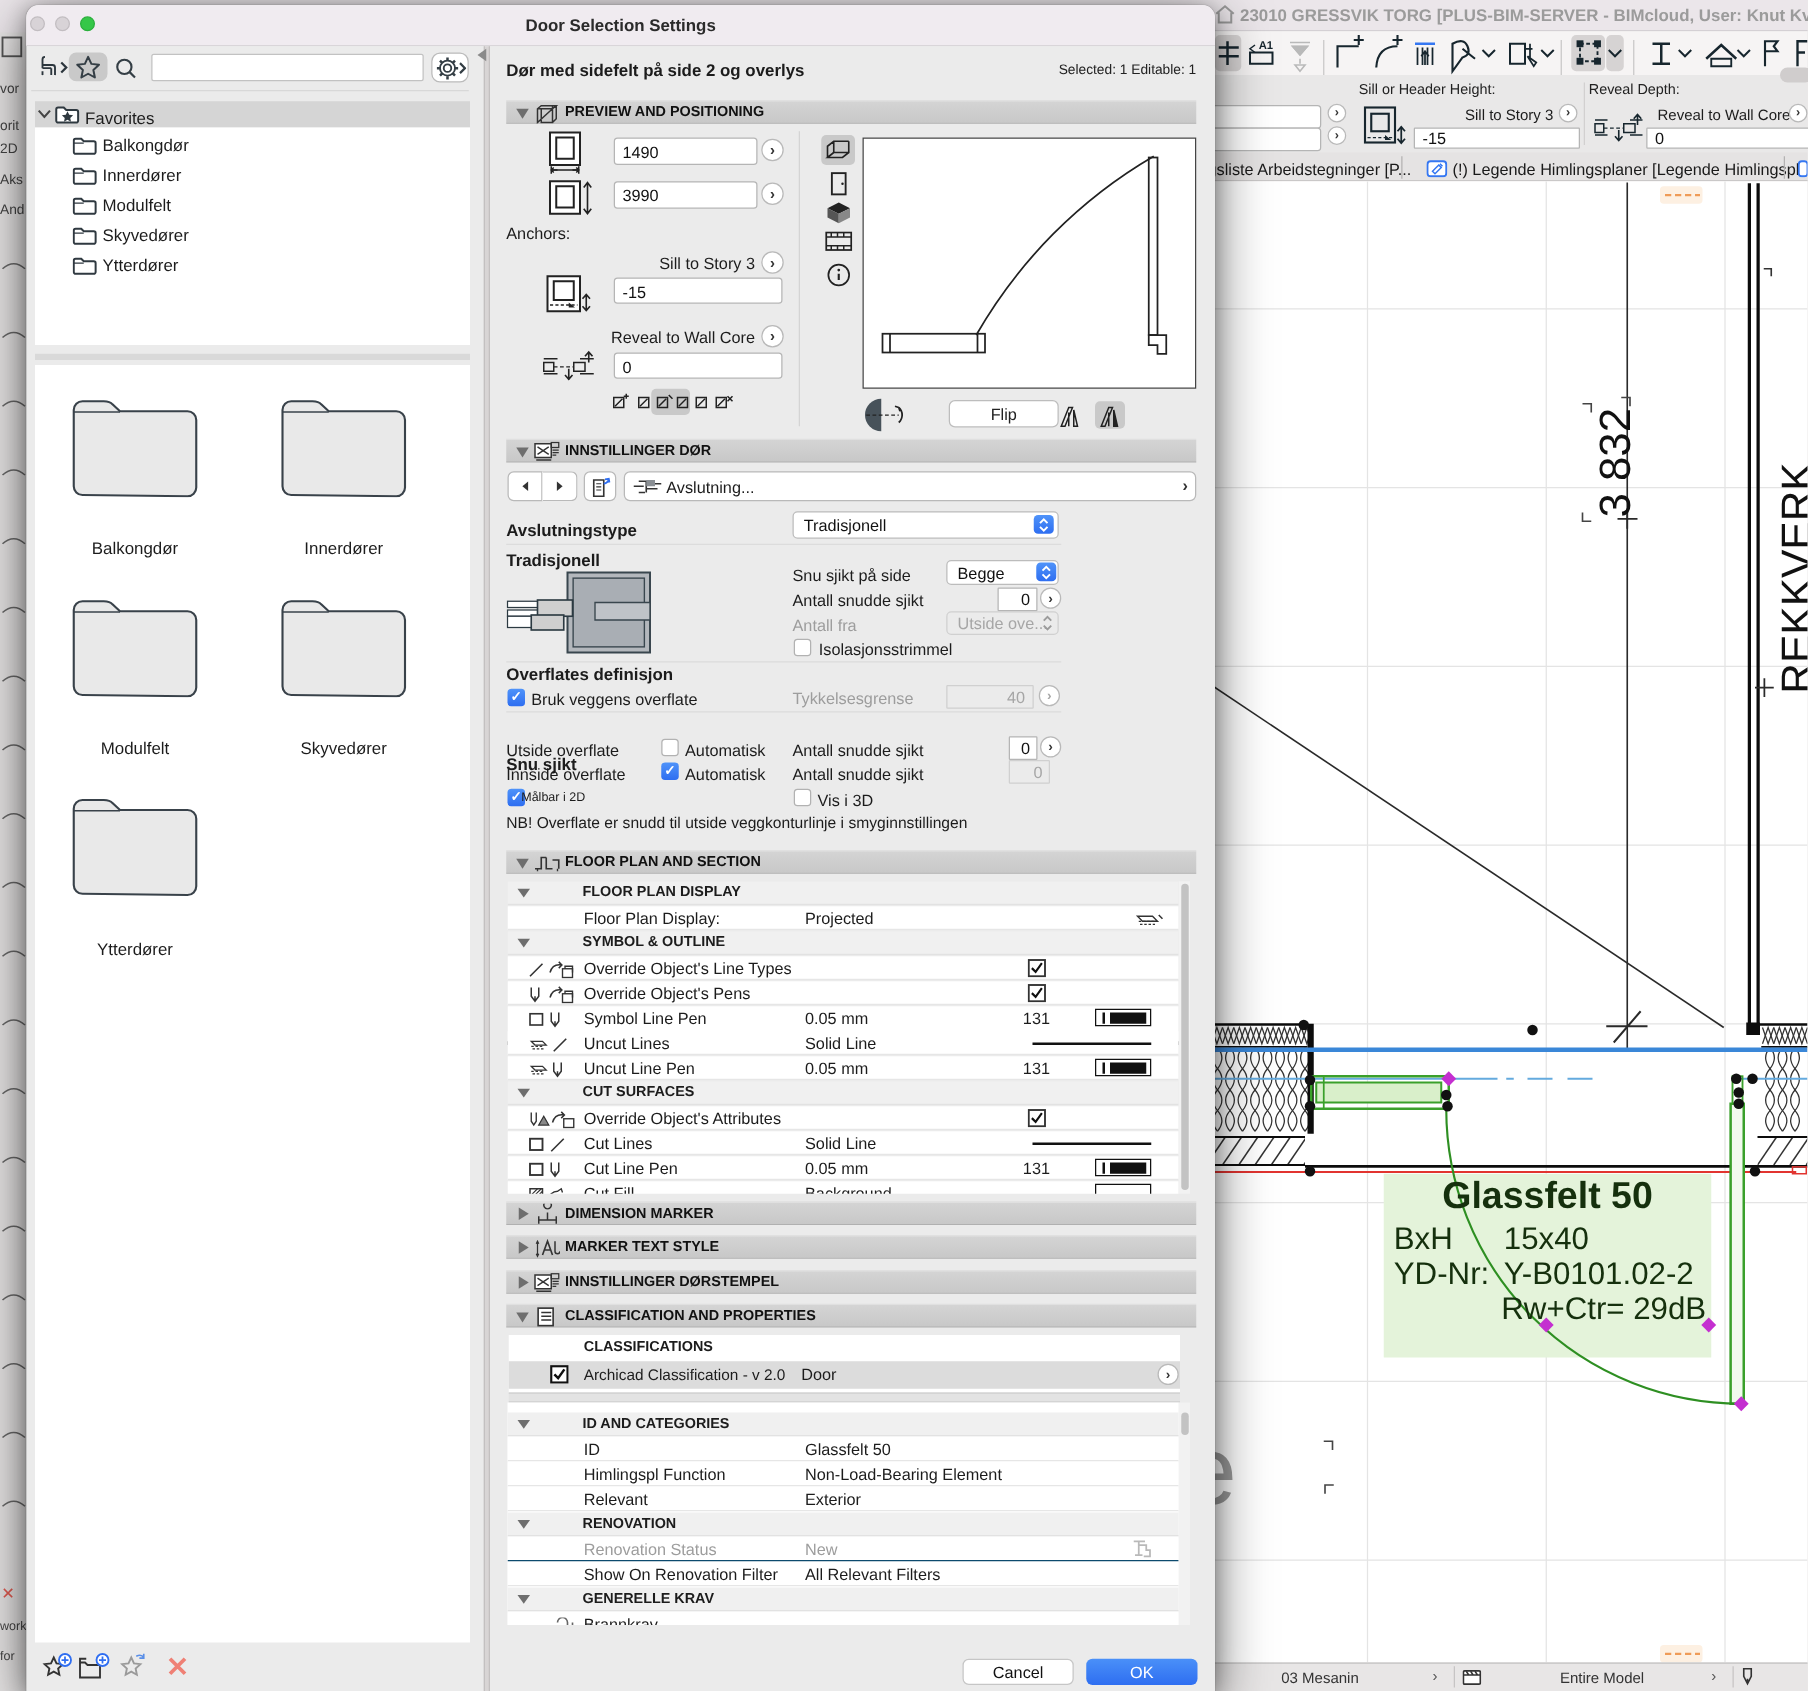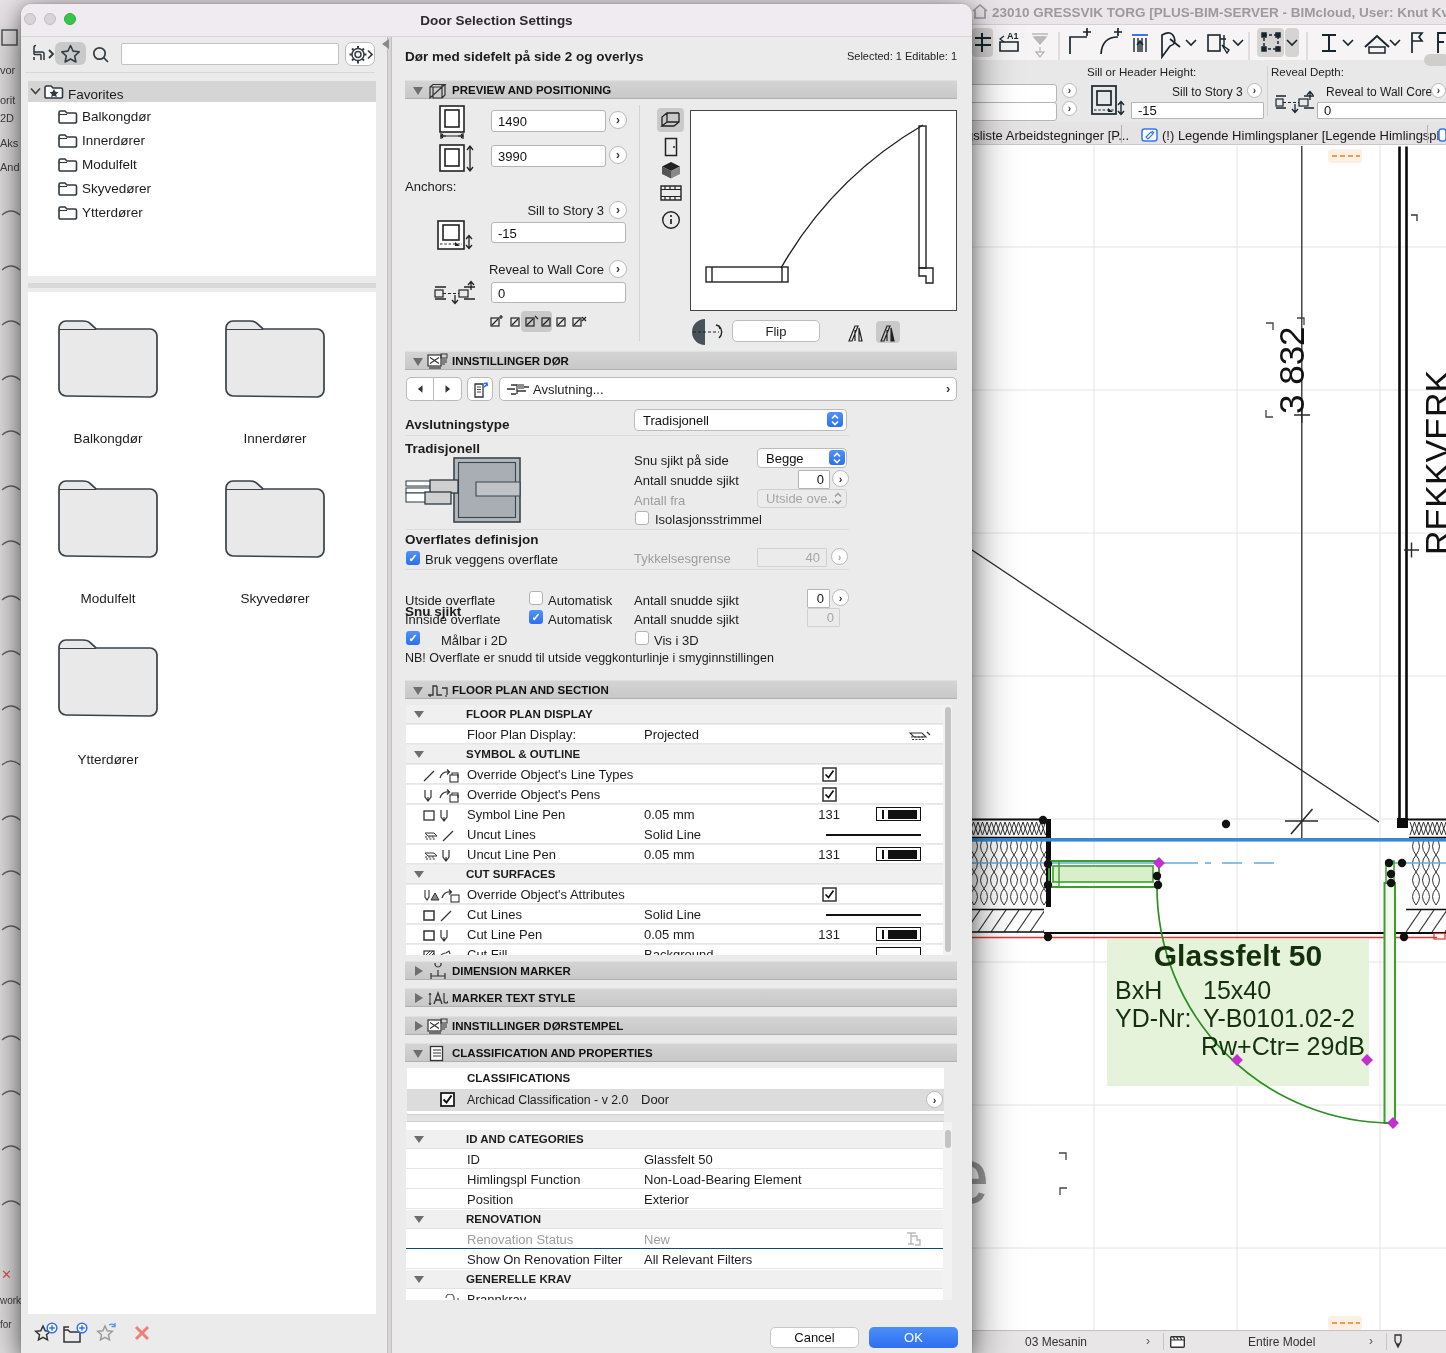--- a/index.html
+++ b/index.html
@@ -565,21 +565,21 @@
 <path d="M91,158 A390,390 0 0 1 233,15"></path>
 <rect x="229" y="16" width="7" height="142"></rect>
 <path d="M229,158 h14 v15 h-7 v-7 h-7 z"></path>
 </g>
       </svg>
 <svg class="a" style="left:670px;top:312px" width="38" height="32" viewBox="0 0 38 32">
 <path d="M14,3 a13,13 0 0 0 0,26 z" fill="#47525a"></path>
 <path d="M2,16 h26" stroke="#222" stroke-width="1" stroke-dasharray="3 2"></path>
 <path d="M28,10 a8,8 0 0 1 0,12 m0,-12 l-3,-1 m3,1 l1,3" fill="none" stroke="#222" stroke-width="1.4"></path>
 </svg>
-<div class="a" style="left:711px;top:316px;width:88px;height:22px;background:#fff;border:1px solid #bdbdbd;border-radius:5px;text-align:center;font-size:13px;line-height:21px;color:#222">Flip</div>
+<div class="a" style="left:738px;top:316px;width:88px;height:22px;background:#fff;border:1px solid #bdbdbd;border-radius:5px;text-align:center;font-size:13px;line-height:21px;color:#222">Flip</div>
 <svg class="a" style="left:826px;top:320px" width="19" height="18" viewBox="0 0 19 18">
         <path d="M2,17 L8,2 l3,0 L5,17 z M8,17 V6 M12,17 V4 l3,13 z" fill="none" stroke="#222" stroke-width="1.2"></path>
       </svg>
 <div class="a" style="left:855px;top:317px;width:24px;height:22px;background:#c9c9c9;border-radius:4px"></div>
 <svg class="a" style="left:858px;top:320px" width="19" height="18" viewBox="0 0 19 18">
         <path d="M2,17 L8,2 l3,0 L5,17 z M8,17 V6 M12,17 V4 l3,13 z" fill="none" stroke="#222" stroke-width="1.2"></path>
         <path d="M12,17 V4 l3,13 z" fill="#222"></path>
       </svg>
 
 <div class="a" style="left:385px;top:373px;width:28px;height:24px;background:#fff;border:1px solid #b9b9b9;border-radius:5px 0 0 5px"></div>
@@ -654,21 +654,21 @@
 <div class="t" style="left:527px;top:589px;font-size:13px">Automatisk</div>
 <div class="t" style="left:613px;top:589px;font-size:13px">Antall snudde sjikt</div>
 <div class="fld" style="left:786px;top:585px;width:23px;height:19px;line-height:17px;padding-left:0;text-align:right;padding-right:5px;border-radius:1px">0</div>
 <div class="rb" style="left:811px;top:585px;width:17px;height:17px;font-size:11px;line-height:16px">›</div>
 <div class="t" style="left:384px;top:608px;font-size:13px">Innside overflate</div>
 <div class="cbon" style="left:508px;top:606px">✓</div>
 <div class="t" style="left:527px;top:608px;font-size:13px">Automatisk</div>
 <div class="t" style="left:613px;top:608px;font-size:13px">Antall snudde sjikt</div>
 <div class="fld" style="left:786px;top:604px;width:33px;height:19px;line-height:17px;background:#ebebeb;border-color:#d0d0d0;color:#a6a6a6;padding-left:0;text-align:right;padding-right:5px;border-radius:1px">0</div>
 <div class="cbon" style="left:385px;top:627px">✓</div>
-<div class="t" style="left:420px;top:629px;font-size:13px">Målbar i 2D</div>
+<div class="t" style="left:396px;top:629px;font-size:10px">Målbar i 2D</div>
 <div class="cb" style="left:614px;top:627px"></div>
 <div class="t" style="left:633px;top:629px;font-size:13px">Vis i 3D</div>
 <div class="t" style="left:384px;top:647px;font-size:12.5px">NB! Overflate er snudd til utside veggkonturlinje i smyginnstillingen</div>
 <div class="a" style="left:385px;top:701px;width:537px;height:250px;overflow:hidden">
         <div class="a" style="left:0;top:0px;width:537px;height:19px;background:#f0f0f0;border-bottom:1px solid #e2e2e2">
           <div class="trid" style="left:8px;top:6px;border-left-width:5px;border-right-width:5px;border-top-width:7px"></div>
           <div class="t b" style="left:60px;top:3px;font-size:11.5px">FLOOR PLAN DISPLAY</div>
         </div>
         <div class="a" style="left:0;top:20px;width:537px;height:19px;background:#fff;border-bottom:1px solid #e6e6e6">
           <div class="t" style="left:61px;top:2px;font-size:13px">Floor Plan Display:</div>
@@ -813,21 +813,21 @@
         </div>
         <div class="a" style="left:0;top:28px;width:537px;height:19px;background:#fff;border-bottom:1px solid #e6e6e6">
           <div class="t" style="left:61px;top:2px;font-size:13px">ID</div>
           <div class="t" style="left:238px;top:2px;font-size:13px">Glassfelt 50</div>
         </div>
         <div class="a" style="left:0;top:48px;width:537px;height:19px;background:#fff;border-bottom:1px solid #e6e6e6">
           <div class="t" style="left:61px;top:2px;font-size:13px">Himlingspl Function</div>
           <div class="t" style="left:238px;top:2px;font-size:13px">Non-Load-Bearing Element</div>
         </div>
         <div class="a" style="left:0;top:68px;width:537px;height:19px;background:#fff;border-bottom:1px solid #e6e6e6">
-          <div class="t" style="left:61px;top:2px;font-size:13px">Position</div>
+          <div class="t" style="left:61px;top:2px;font-size:13px">Relevant</div>
           <div class="t" style="left:238px;top:2px;font-size:13px">Exterior</div>
         </div>
         <div class="a" style="left:0;top:88px;width:537px;height:19px;background:#f0f0f0;border-bottom:1px solid #e2e2e2">
           <div class="trid" style="left:8px;top:6px;border-left-width:5px;border-right-width:5px;border-top-width:7px"></div>
           <div class="t b" style="left:60px;top:3px;font-size:11.5px">RENOVATION</div>
         </div>
         <div class="a" style="left:0;top:108px;width:537px;height:19px;background:#fff;border-bottom:1px solid #0c4a6e">
           <div class="t gr" style="left:61px;top:2px;font-size:13px">Renovation Status</div>
           <div class="t gr" style="left:238px;top:2px;font-size:13px">New</div>
           <svg class="a" style="left:497px;top:1px" width="26" height="17" viewBox="0 0 26 17">

